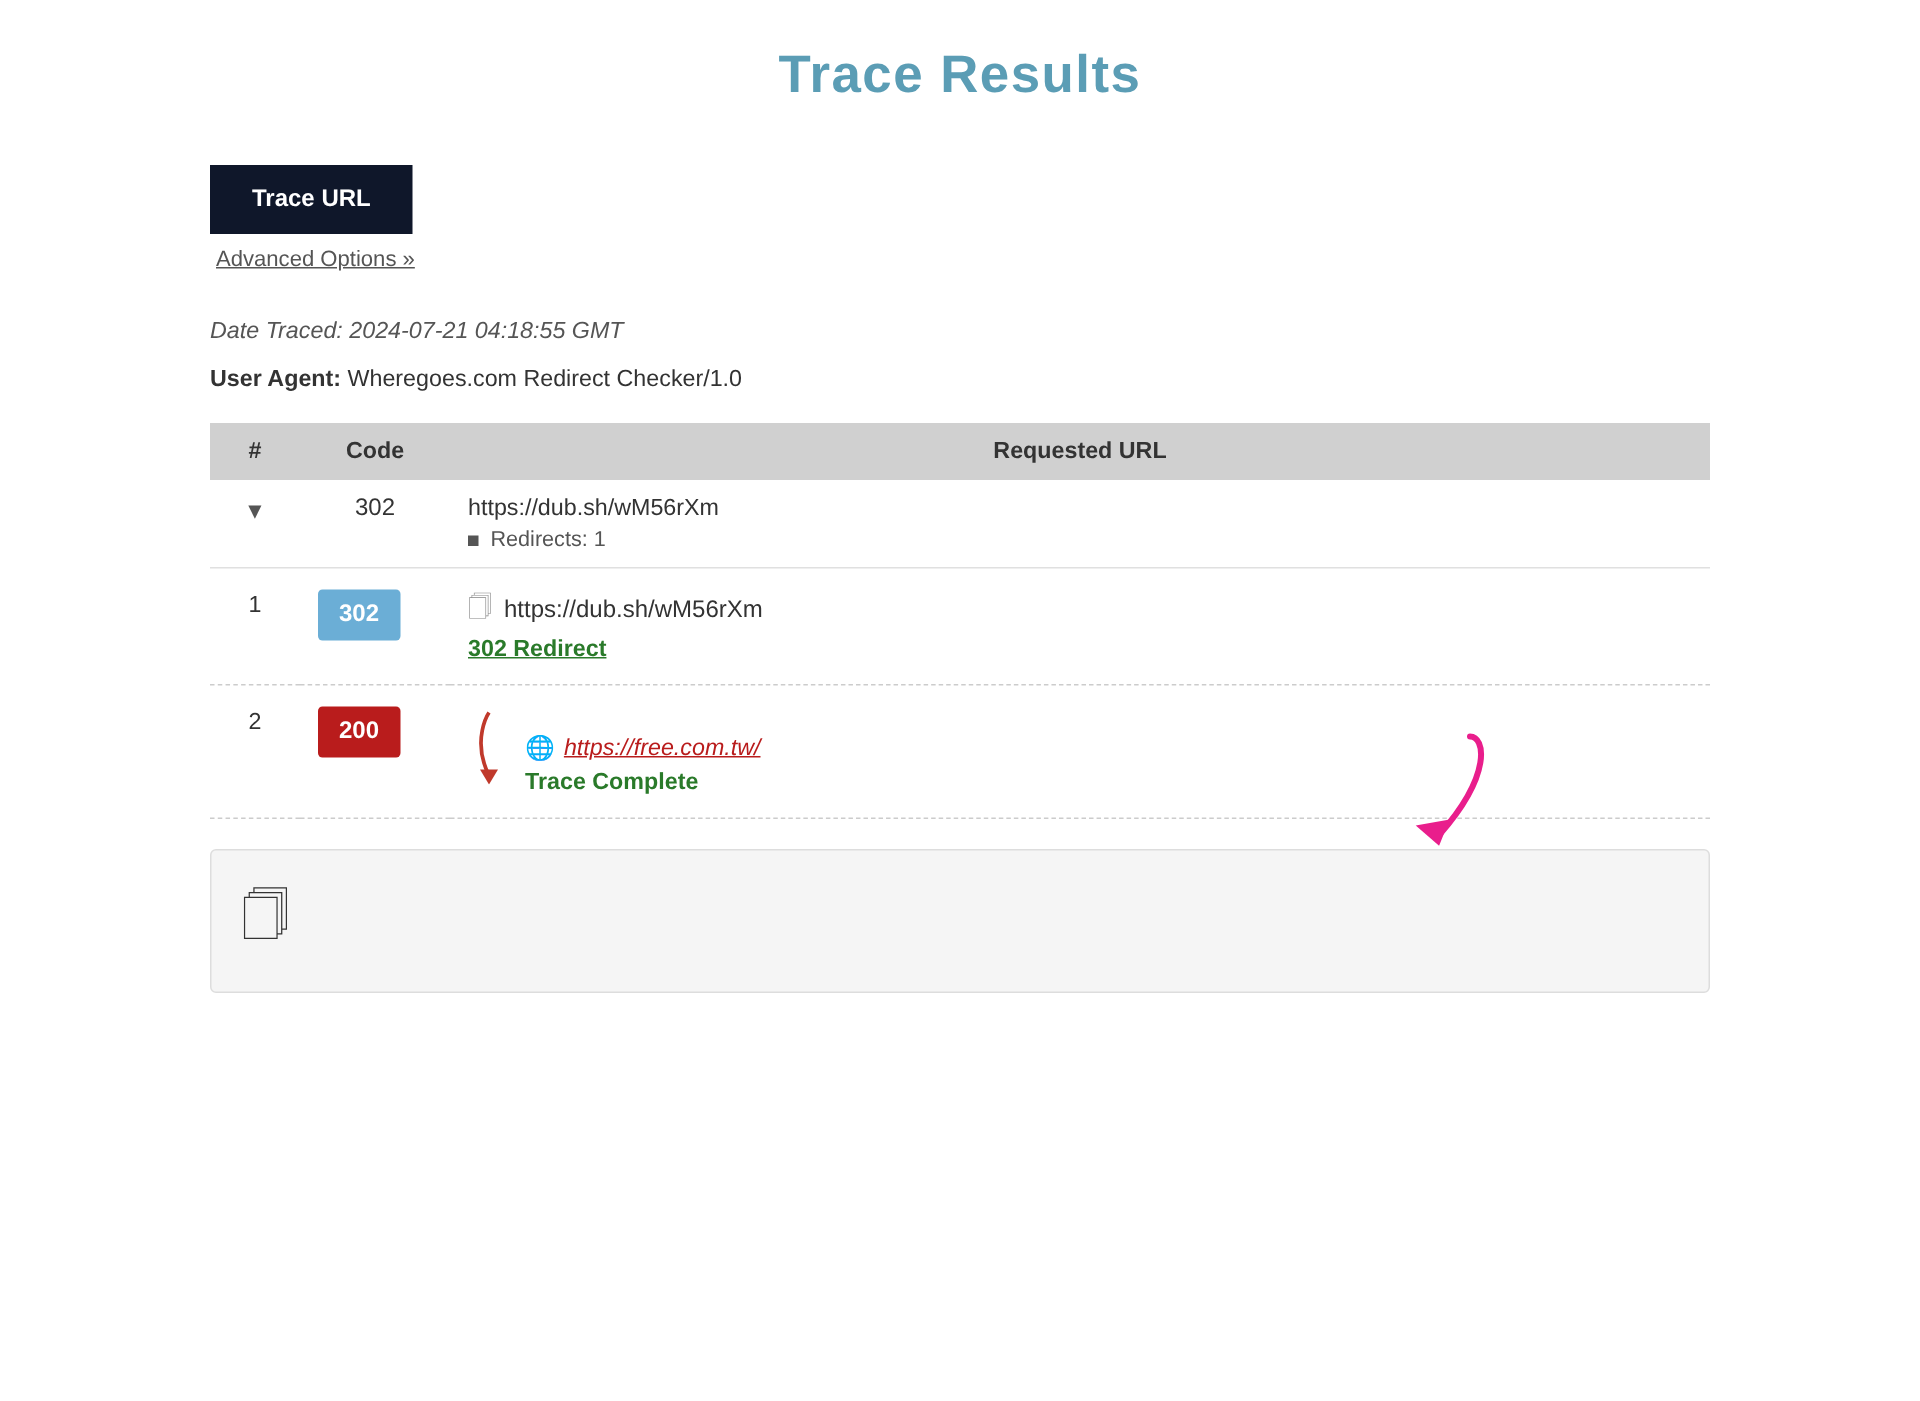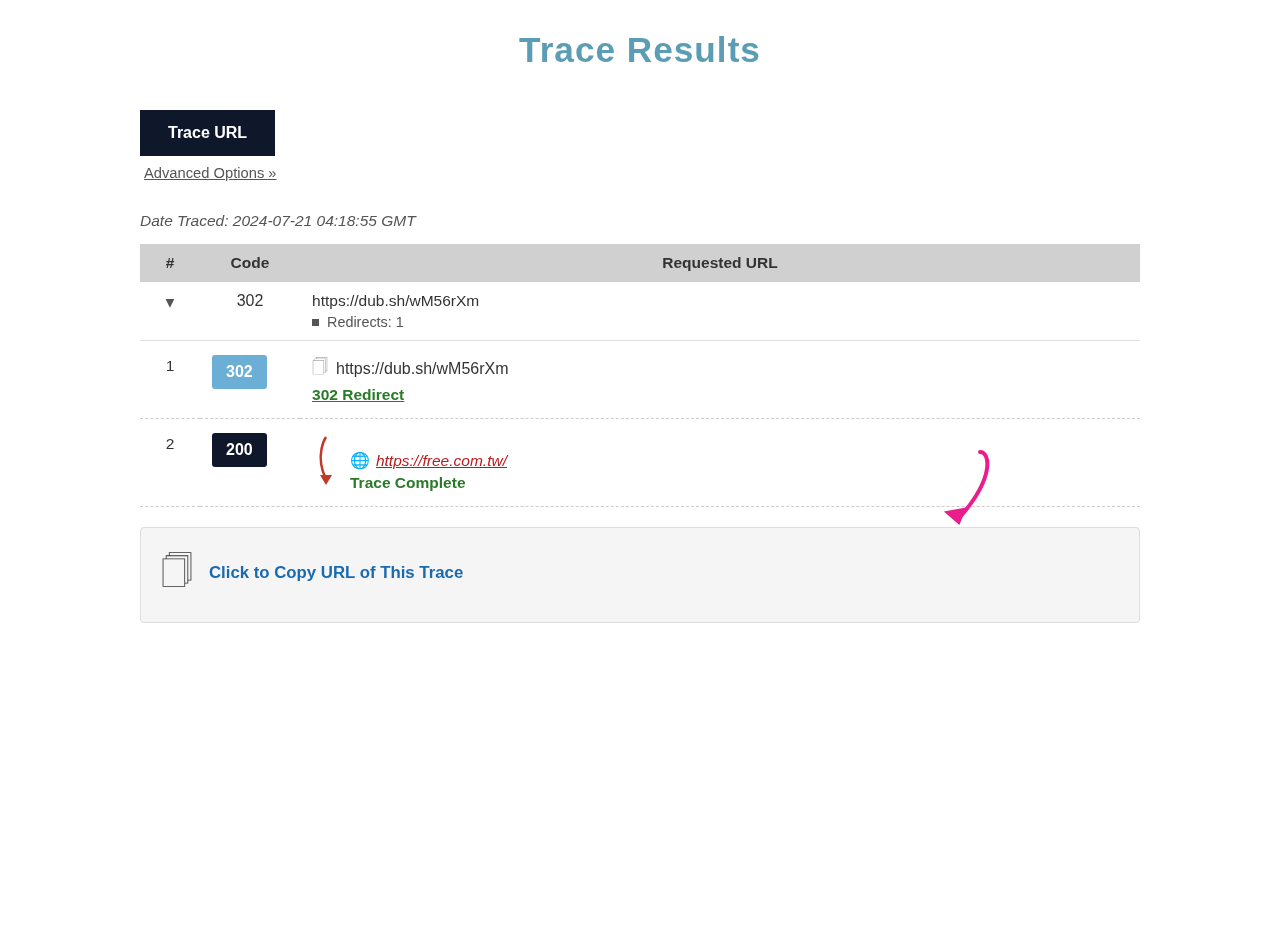--- a/index.html
+++ b/index.html
@@ -138,21 +138,21 @@
       background: #6baed6;
       color: #fff;
       font-weight: bold;
       padding: 8px 14px;
       display: inline-block;
       border-radius: 3px;
       font-size: 1em;
       text-align: center;
     }
     .code-badge-green {
-      background: #0f172a;
+      background: #b91c1c;
       color: #fff;
       font-weight: bold;
       padding: 8px 14px;
       display: inline-block;
       border-radius: 3px;
       font-size: 1em;
       text-align: center;
     }
     .url-with-icon {
       display: flex;
@@ -255,20 +255,23 @@
 <div class="advanced-options">
   <a href="#">Advanced Options »</a>
 </div>
 
 <div class="results-container">
 
   <p class="date-traced">
     <span>Date Traced:</span>&nbsp;<span>2024-07-21 04:18:55 GMT</span>
   </p>
 
+  <p class="user-agent">
+    <strong>User Agent:</strong>&nbsp;<span>Wheregoes.com Redirect Checker/1.0</span>
+  </p>
 
   <table class="results-table">
     <thead>
       <tr class="table-header">
         <th>#</th>
         <th>Code</th>
         <th>Requested URL</th>
       </tr>
     </thead>
     <tbody>
@@ -343,18 +346,17 @@
     <div class="pink-arrow">
       <svg width="100" height="90" viewBox="0 0 100 90">
         <path d="M 80 5 C 90 5, 95 30, 60 70" stroke="#e91e8c" stroke-width="4" fill="none" stroke-linecap="round"></path>
         <polygon points="45,62 58,78 68,62" fill="#e91e8c" transform="rotate(-10, 58, 70)"></polygon>
       </svg>
     </div>
 
     <div class="copy-section">
       <span class="copy-icon-large">🗍</span>
       <div class="copy-text-block">
-        <div class="copy-title">Click to Copy URL of This Trace</div>
       </div>
     </div>
   </div>
 
 </div>
 
 </body></html>

